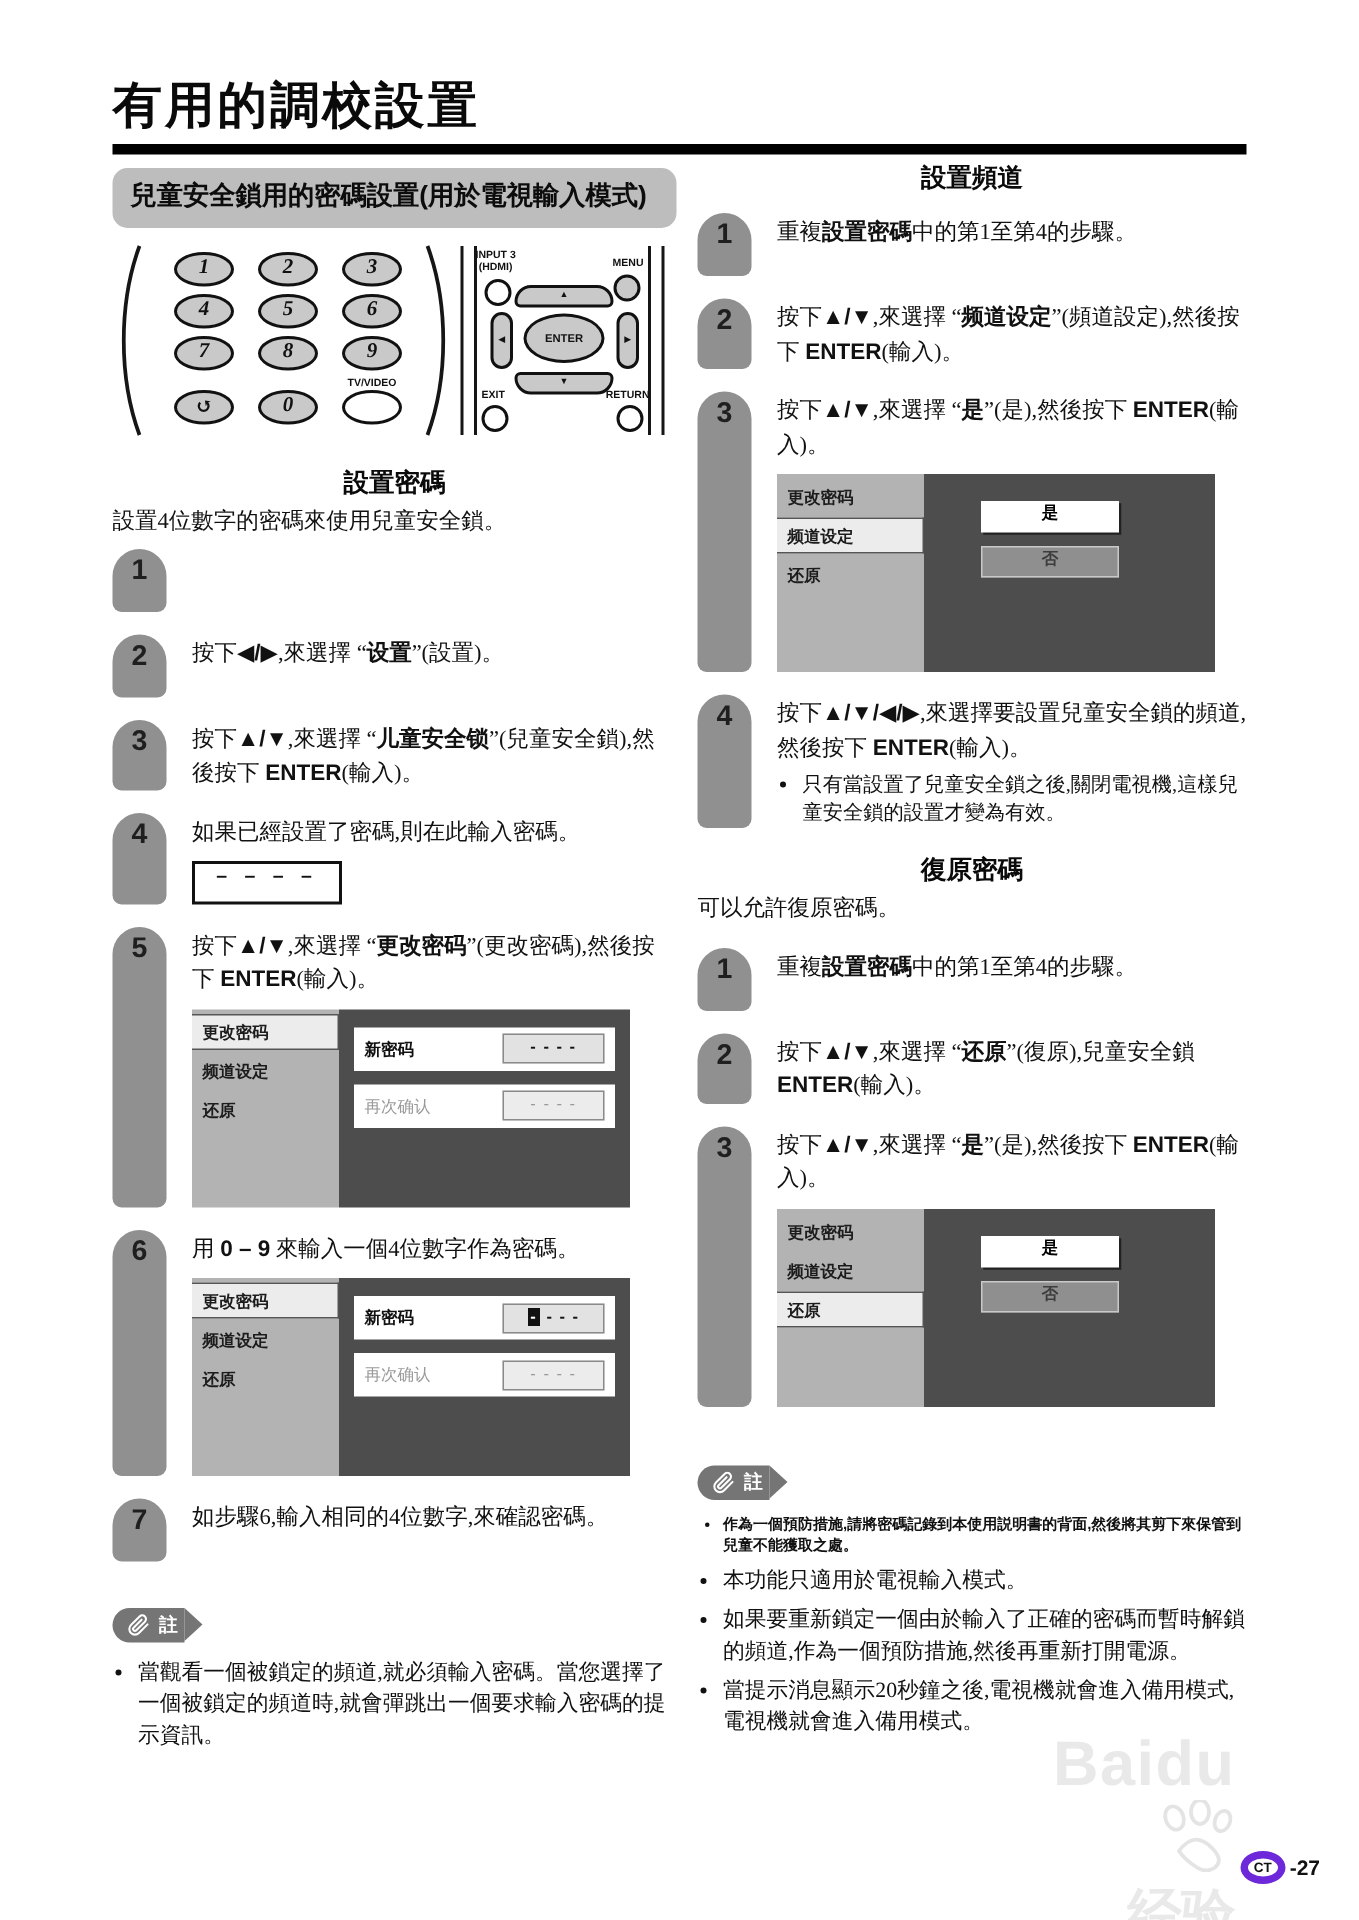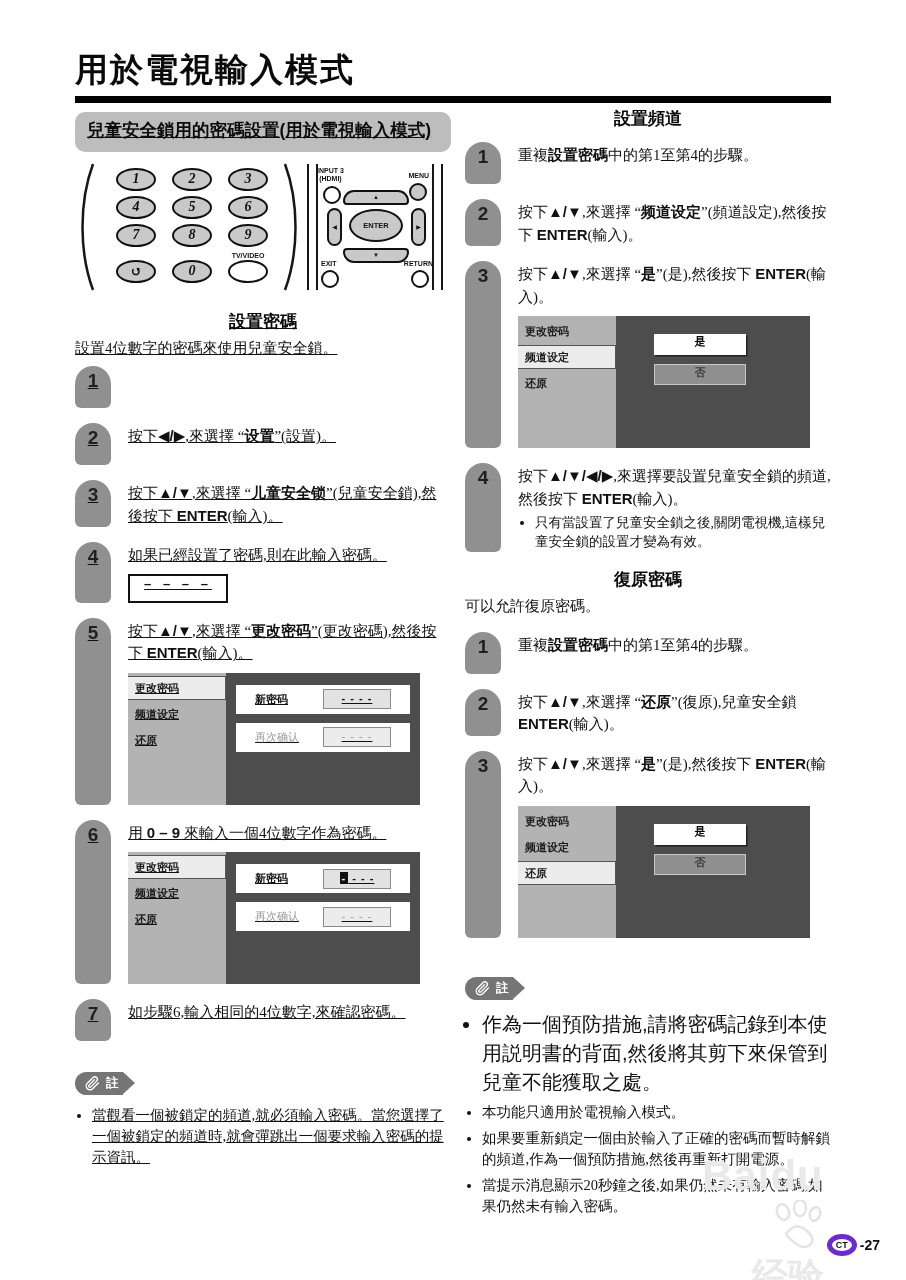--- a/index.html
+++ b/index.html
@@ -4,21 +4,21 @@
 <style>
   html,body{margin:0;padding:0;background:#fff;}
   .page{position:relative;width:906px;height:1280px;background:#fff;overflow:hidden;
         font-family:"Liberation Serif","DejaVu Serif",serif;color:#111;}
   .b{font-weight:700;font-family:"Liberation Sans","DejaVu Sans",sans-serif;}
 
   .page-title{position:absolute;left:75px;top:48px;margin:0;font:800 33px "Liberation Sans","DejaVu Sans",sans-serif;letter-spacing:2px;color:#0a0a0a;}
   .title-rule{position:absolute;left:75px;top:96px;width:756px;height:7px;background:#000;}
 
   .col{position:absolute;}
-  .col-left{left:75px;top:112px;width:376px;text-decoration:underline;}
+  .col-left{left:75px;top:112px;width:376px;}
   .col-right{left:465px;top:107px;width:366px;}
 
   .section-box{background:#bdbdbd;border-radius:10px;padding:7px 12px 9px;
     font:800 17.5px "Liberation Sans","DejaVu Sans",sans-serif;line-height:1.35;color:#0c0c0c;}
   .body-text{font-size:15px;line-height:1.45;margin:7px 0;}
   h2.sec{font:800 17px "Liberation Sans","DejaVu Sans",sans-serif;margin:16px 0 5px;color:#0a0a0a;text-align:center;}
 
   
   .remote{position:relative;height:132px;margin:10px 0 14px;}
   .edge{position:absolute;top:0;}
@@ -55,60 +55,60 @@
           line-height:21px;font:700 13px "Liberation Sans","DejaVu Sans",sans-serif;letter-spacing:4px;}
   .sub-bullets{margin:4px 0 0;padding-left:17px;font-size:13.5px;line-height:1.4;font-family:Liberation Serif, serif;}
 
   
   .osd{display:flex;width:292px;height:132px;margin-top:8px;}
   .osd-side{width:98px;background:#b3b3b3;padding-top:3px;box-sizing:border-box;}
   .osd-item{font:700 11px "Liberation Sans","DejaVu Sans",sans-serif;color:#1c1c1c;padding:5px 7px 4px;margin-bottom:2px;}
   .osd-item.sel{background:#ececec;border:1px solid #555;border-left:none;padding:4px 7px 3px;}
   .osd-main{flex:1;background:#4d4d4d;padding:12px 10px;box-sizing:border-box;}
   .osd-row{display:flex;justify-content:space-between;align-items:center;background:#fff;
-           padding:4px 19px;margin-bottom:9px;height:29px;box-sizing:border-box;}
+           padding:4px 7px;margin-bottom:9px;height:29px;box-sizing:border-box;}
   .osd-label{font:700 11px "Liberation Sans","DejaVu Sans",sans-serif;color:#111;}
   .osd-row.inactive .osd-label{color:#9a9a9a;font-weight:400;}
   .osd-field{display:inline-block;width:66px;background:#e2e2e2;border:1px solid #8a8a8a;text-align:center;
              font:700 11px "Liberation Sans","DejaVu Sans",sans-serif;color:#111;height:18px;line-height:17px;letter-spacing:1px;}
   .osd-row.inactive .osd-field{color:#999;background:#ececec;font-weight:400;}
   .cursor{background:#111;color:#fff;padding:0 2px;}
   .osd-main.yn{padding-top:18px;}
   .osd-btn{width:92px;height:21px;line-height:21px;text-align:center;
            font:700 11px "Liberation Sans","DejaVu Sans",sans-serif;margin:0 0 9px 28px;}
   .osd-btn.yes{background:#fff;color:#000;box-shadow:1.5px 1.5px 0 #222;}
   .osd-btn.no{background:#8f8f8f;color:#3d3d3d;border:1px solid #c9c9c9;box-sizing:border-box;}
 
   
   .note-tag{display:inline-flex;align-items:center;background:#757575;color:#fff;height:23px;
             padding:0 4px 0 10px;border-radius:12px 0 0 12px;position:relative;margin:16px 0 4px;}
   .note-tag::after{content:"";position:absolute;right:-12px;top:0;
             border-top:11.5px solid transparent;border-bottom:11.5px solid transparent;border-left:12px solid #757575;}
   .note-label{font:700 12.5px "Liberation Sans","DejaVu Sans",sans-serif;margin-left:6px;}
   .bullets{margin:6px 0 0;padding-left:17px;font-size:14.5px;line-height:1.45;}
   .bullets li{margin-bottom:5px;}
-  .bullets li.bold{font-family:"Liberation Sans","DejaVu Sans",sans-serif;font-weight:400;font-size:20px;}
+  .bullets li.bold{font-family:"Liberation Sans","DejaVu Sans",sans-serif;font-weight:700;font-size:10px;}
 
   
   .wm{position:absolute;left:596px;top:1152px;color:#e9e9e9;font-family:"Liberation Sans","DejaVu Sans",sans-serif;}
   .wm-row{display:flex;align-items:flex-end;flex-direction:column;}
   .wm-brand{font-weight:800;font-size:42px;letter-spacing:1px;}
   .wm-suffix{font-weight:800;font-size:36px;margin-left:8px;}
   .wm-url{font-weight:700;font-size:24px;color:#ededed;margin-top:2px;letter-spacing:1px;}
   .footer{position:absolute;top:1234px;right:26px;display:flex;align-items:center;gap:3px;}
   .ct-oval{border:5px solid #6d28d9;border-radius:50%;font:700 9px "Liberation Sans","DejaVu Sans",sans-serif;
            padding:1px 4px;display:inline-block;}
   .pageno{font:700 14px "Liberation Sans","DejaVu Sans",sans-serif;}
 </style>
 </head>
 <body>
 
 <div class="page">
 
-  <h1 class="page-title">用於電視輸入模式</h1>
+  <h1 class="page-title">有用的調校設置</h1>
   <div class="title-rule"></div>
 
   <div class="col col-left">
 
     <div class="section-box">兒童安全鎖用的密碼設置(用於電視輸入模式)</div>
 
     
     <div class="remote">
       <svg class="edge" style="left:0" width="22" height="130">
         <path d="M18 2 C4 40 4 90 18 128" stroke="#161616" stroke-width="2.5" fill="none"></path>
@@ -346,21 +346,21 @@
         <svg width="15" height="15" viewBox="0 0 24 24">
             <path d="M21.4 11.05l-9.19 9.19a6 6 0 01-8.49-8.49l9.19-9.19a4 4 0 015.66 5.66l-9.2 9.19a2 2 0 01-2.83-2.83l8.49-8.48" stroke="#fff" fill="none" stroke-width="2.2" stroke-linecap="round"></path>
           </svg>
       </span>
       <span class="note-label">註</span>
     </div>
     <ul class="bullets">
       <li class="bold">作為一個預防措施,請將密碼記錄到本使用説明書的背面,然後將其剪下來保管到兒童不能獲取之處。</li>
       <li>本功能只適用於電視輸入模式。</li>
       <li>如果要重新鎖定一個由於輸入了正確的密碼而暫時解鎖的頻道,作為一個預防措施,然後再重新打開電源。</li>
-      <li>當提示消息顯示20秒鐘之後,如果仍然未有輸入密碼,如果仍然未有輸入密碼。</li>
+      <li>當提示消息顯示20秒鐘之後,電視機就會進入備用模式,電視機就會進入備用模式。</li>
     </ul>
   </div>
 
   <div class="wm">
     <div class="wm-row">
       <span class="wm-brand">Baidu</span>
       <span style="display:inline-flex;margin:0 2px 4px 4px;">
         <svg width="52" height="48" viewBox="0 0 52 48">
           <g stroke="#e4e4e4" stroke-width="2.5" fill="none">
             <ellipse cx="13" cy="12" rx="6" ry="8" transform="rotate(-20 13 12)"></ellipse>

